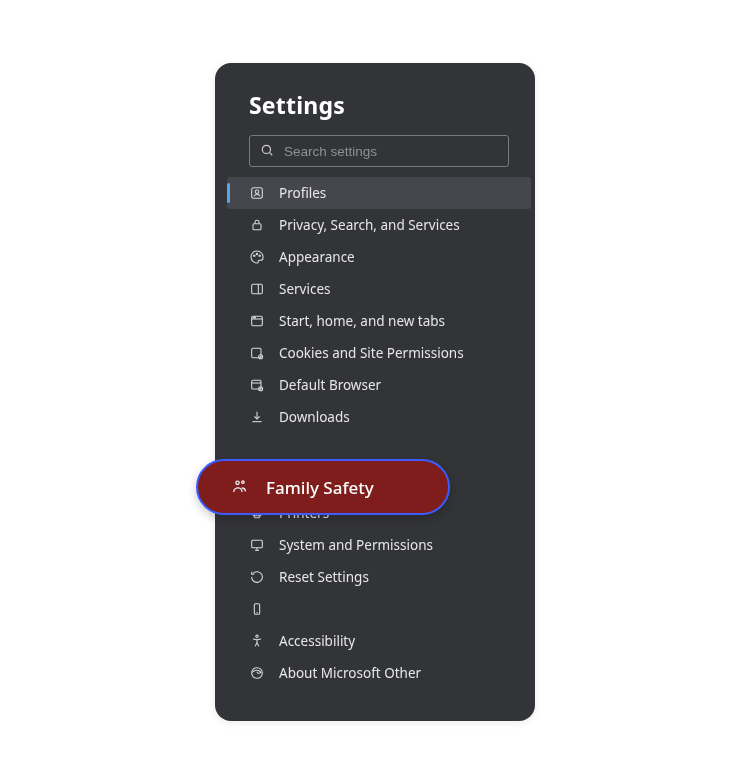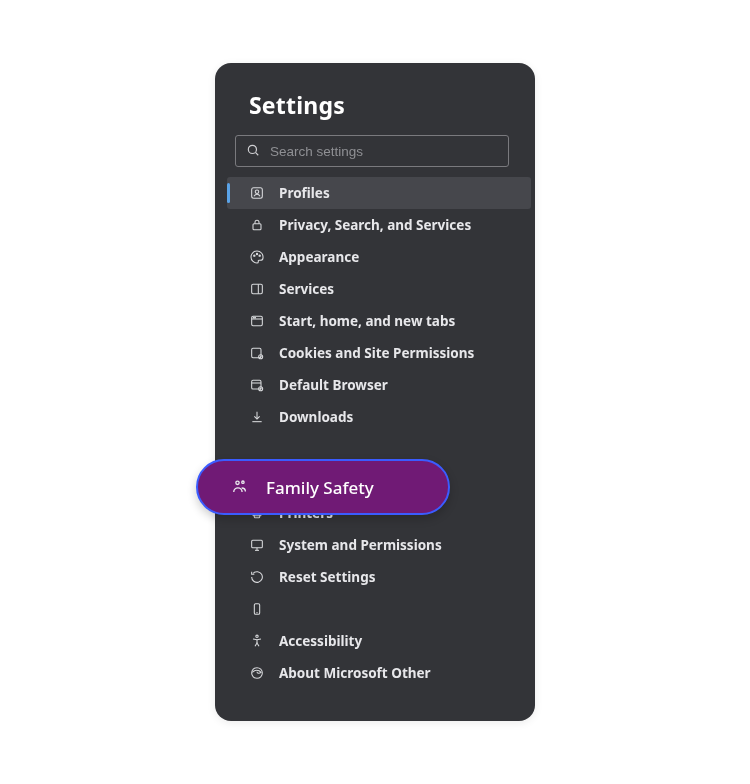--- a/index.html
+++ b/index.html
@@ -31,40 +31,40 @@
       color: #fff;
       box-shadow: 0 2px 8px rgba(0,0,0,0.08);
     }
     .title {
       font-size: 23px;
       font-weight: 700;
       padding: 0 26px 14px 26px;
       letter-spacing: 0.2px;
     }
     .search-wrap {
-      margin: 0 26px 10px 12px;
+      margin: 0 26px 10px 26px;
       height: 32px;
       border: 1px solid #7a7a7e;
       border-radius: 3px;
       display: flex;
       align-items: center;
       padding: 0 10px;
       gap: 10px;
     }
     .search-wrap svg { width: 14px; height: 14px; flex: none; color: #cfcfd2; }
     .search-input {
       background: transparent;
       border: none;
       outline: none;
       color: #cfcfd2;
       font-size: 13.5px;
       width: 100%;
     }
     .search-input::placeholder { color: #8f9094; }
-    .items { list-style: none; padding: 0 4px; font-weight: bold; }
+    .items { list-style: none; padding: 0 4px; }
     .item {
       display: flex;
       align-items: center;
       gap: 14px;
       height: 32px;
       padding: 0 22px;
       font-size: 13.5px;
       color: #e7e7ea;
       cursor: pointer;
       border-radius: 3px;
@@ -90,21 +90,21 @@
     .item-icon svg { width: 16px; height: 16px; }
     .item-label { white-space: nowrap; }
 
     
     .highlight-pill {
       position: absolute;
       left: 196px;
       top: 459px;
       width: 254px;
       height: 56px;
-      background: #701a75;
+      background: #7f1d1d;
       border: 2.5px solid #3b5cff;
       border-radius: 28px;
       display: flex;
       align-items: center;
       gap: 16px;
       padding: 0 26px 0 32px;
       color: #fff;
       box-shadow: 0 4px 10px rgba(0,0,0,0.2);
     }
     .highlight-pill .pill-icon { width: 20px; height: 20px; color: #eaeaed; display:flex; align-items:center; justify-content:center; }

